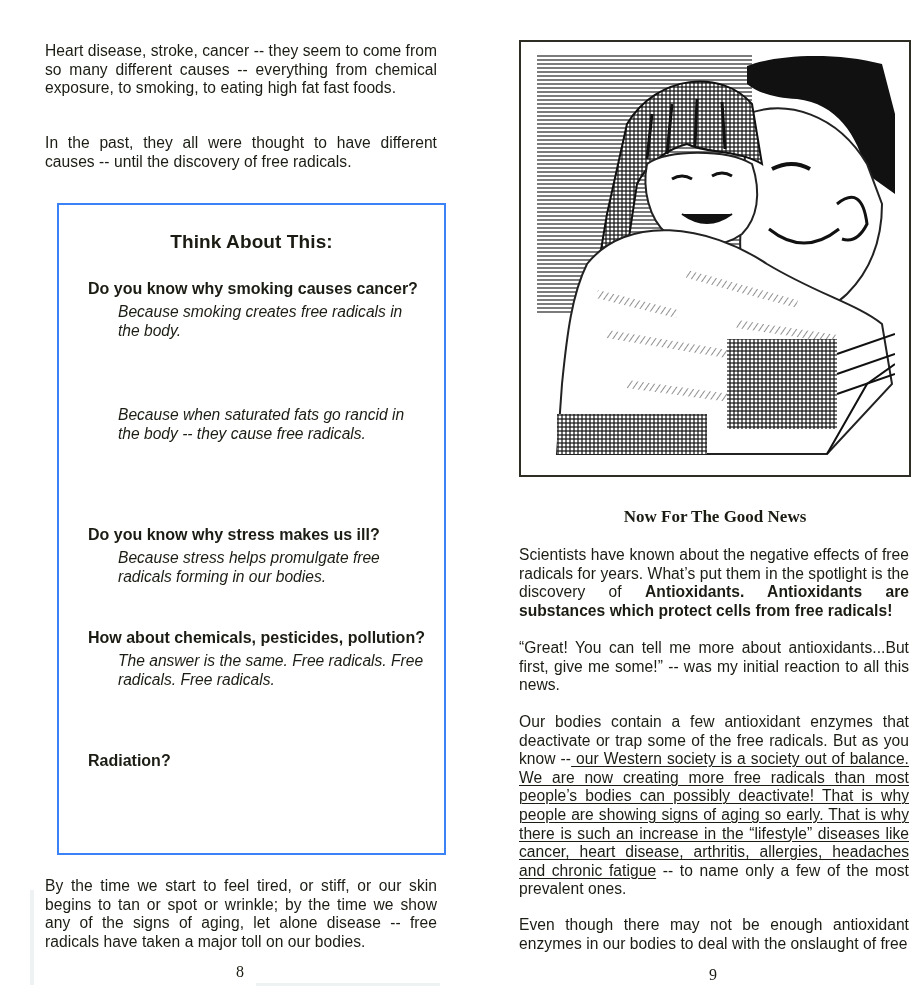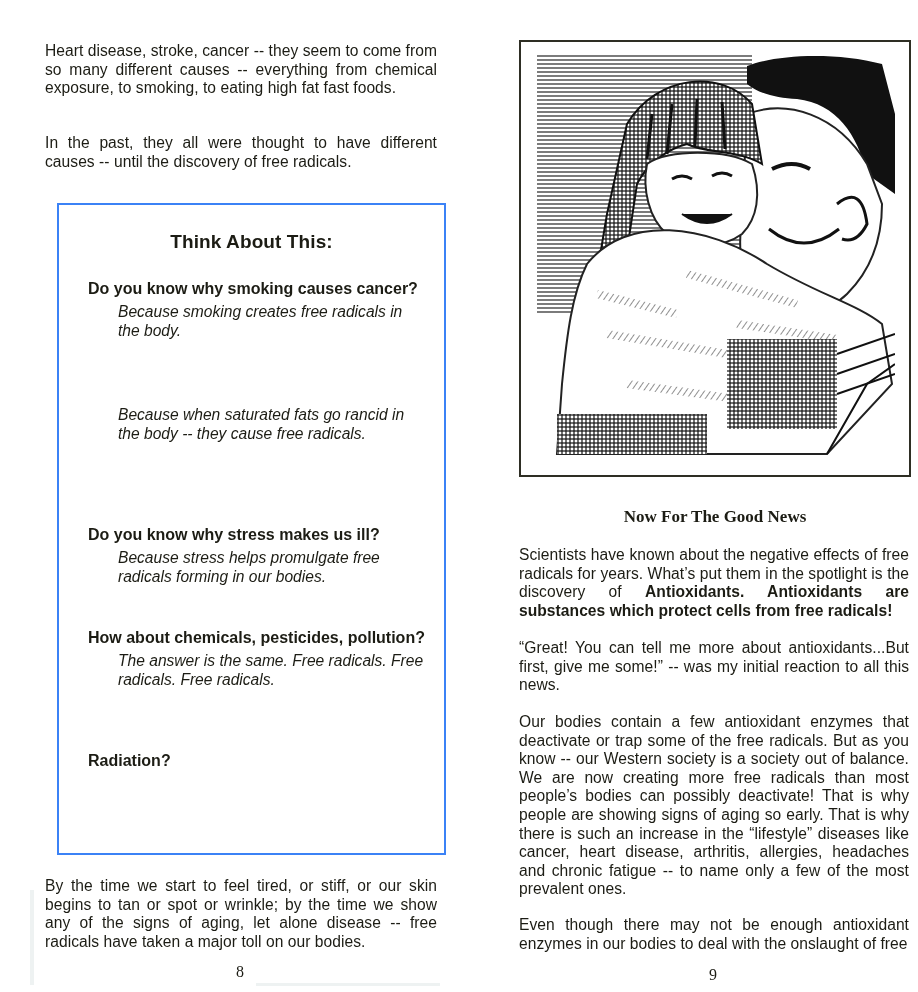--- a/index.html
+++ b/index.html
@@ -53,21 +53,21 @@
     #illustration-frame svg { position: absolute; left: 16px; top: 12px; width: 358px; height: 410px; }
     #good-news-title {
       position: absolute; left: 59px; width: 392px; top: 507px; text-align: center;
       font-family: "Liberation Serif", serif; font-weight: bold; font-size: 17px;
     }
     #right-p1 { left: 59px; top: 546px; width: 390px; }
     #right-p2 { left: 59px; top: 639px; width: 390px; }
     #right-p3 { left: 59px; top: 713px; width: 390px; }
     #right-p4 { left: 59px; top: 916px; width: 390px; }
     .b { font-weight: bold; }
-    .u { text-decoration-thickness: 1px; text-underline-offset: 2px; }
+    .u { text-decoration: underline; text-decoration-thickness: 1px; text-underline-offset: 2px; }
   </style>
 </head>
 <body>
 
 <div class="page" id="page-left">
   <div class="binding-strip-left"></div>
   <div class="binding-strip-bottom"></div>
 
   <p class="body abs" id="intro-1">Heart disease, stroke, cancer -- they seem to come from so many different causes -- everything from chemical exposure, to smoking, to eating high fat fast foods.</p>
   <p class="body abs" id="intro-2">In the past, they all were thought to have different causes -- until the discovery of free radicals.</p>

